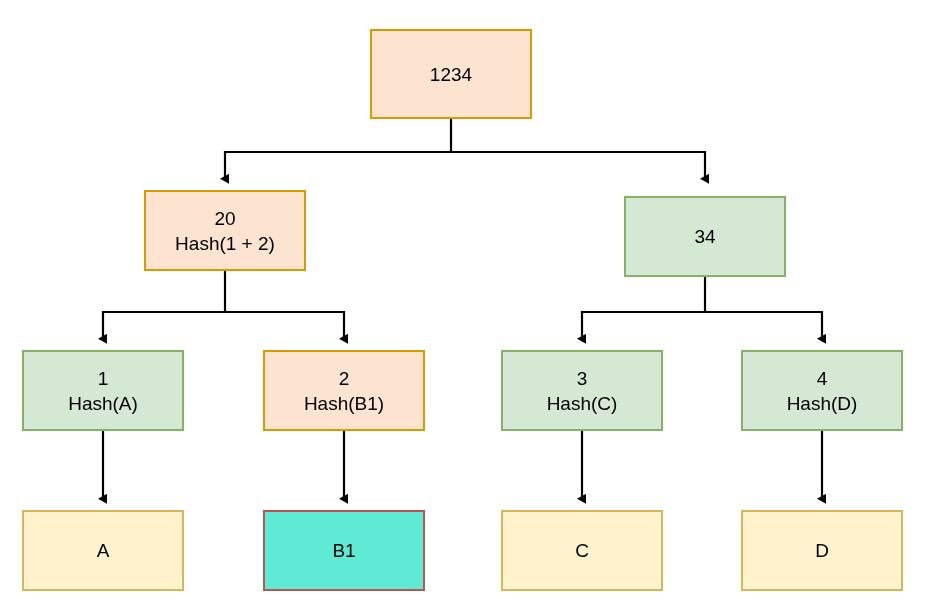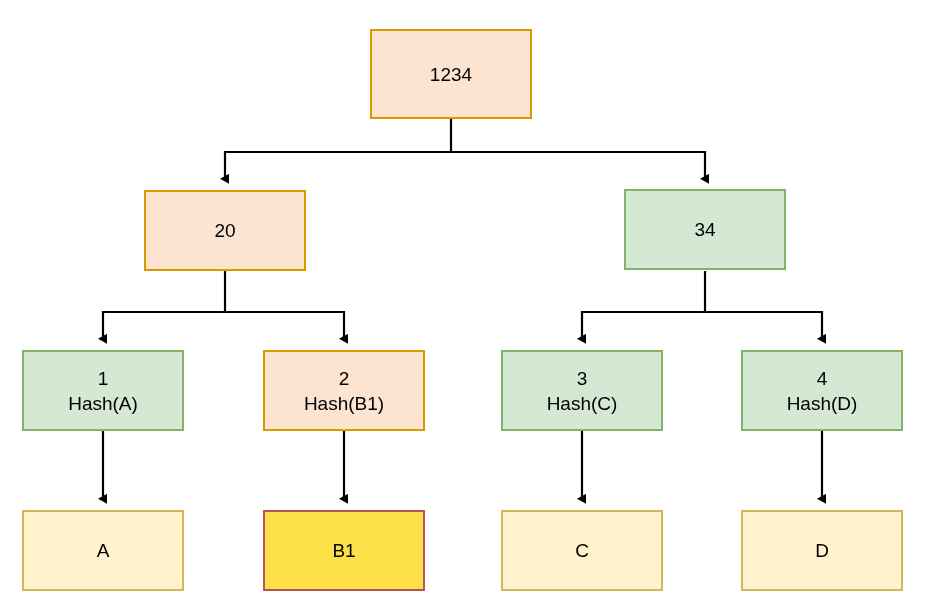--- a/index.html
+++ b/index.html
@@ -39,21 +39,21 @@
     color: #000000;
     z-index: 2;
   }
   .node .line1, .node .line2 {
     display: block;
     white-space: nowrap;
   }
   .fill-orange { background: #fce4d0; border-color: #d79b00; }
   .fill-green  { background: #d5e8d4; border-color: #82b366; }
   .fill-yellow { background: #fff2cc; border-color: #d6b656; }
-  .fill-red    { background: #fde047; border-color: #b85450; justify-content: center; }
+  .fill-red    { background: #5eead4; border-color: #b85450; justify-content: center; }
 </style>
 </head>
 <body>
 
 <div id="canvas">
   <svg id="edges" viewBox="0 0 926 614" xmlns="http://www.w3.org/2000/svg">
     <defs>
       <marker id="arrow" markerWidth="10" markerHeight="10" refX="5.2" refY="4" orient="auto" markerUnits="userSpaceOnUse">
         <path d="M0,0 L10,0 L5,9 Z" fill="#000000"></path>
       </marker>
@@ -73,22 +73,23 @@
         <path d="M582,431 L582,499" marker-end="url(#arrow)"></path>
         <path d="M822,431 L822,499" marker-end="url(#arrow)"></path>
       </g>
   </svg>
   <div id="node-layer">
       <div class="node fill-orange" style="left: 370px; top: 29px; width: 162px; height: 90px;">
         <span class="line1">1234</span>
       </div>
       <div class="node fill-orange" style="left: 144px; top: 190px; width: 162px; height: 81px;">
         <span class="line1">20</span>
+        <span class="line2">Hash(1 + 2)</span>
       </div>
-      <div class="node fill-green" style="left: 624px; top: 189px; width: 162px; height: 81px;">
+      <div class="node fill-green" style="left: 624px; top: 196px; width: 162px; height: 81px;">
         <span class="line1">34</span>
       </div>
       <div class="node fill-green" style="left: 22px; top: 350px; width: 162px; height: 81px;">
         <span class="line1">1</span>
         <span class="line2">Hash(A)</span>
       </div>
       <div class="node fill-orange" style="left: 263px; top: 350px; width: 162px; height: 81px;">
         <span class="line1">2</span>
         <span class="line2">Hash(B1)</span>
       </div>

